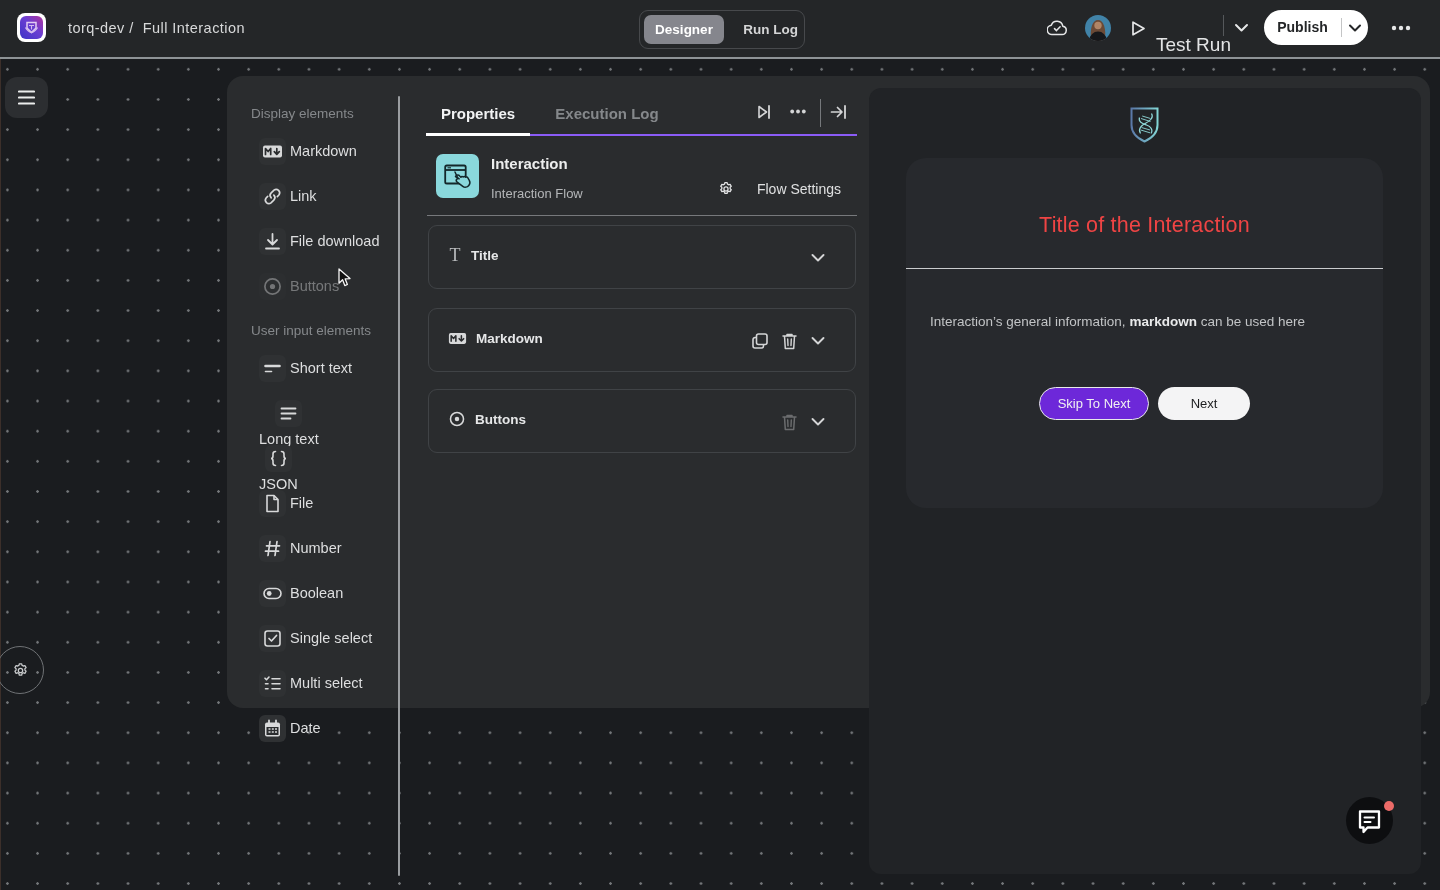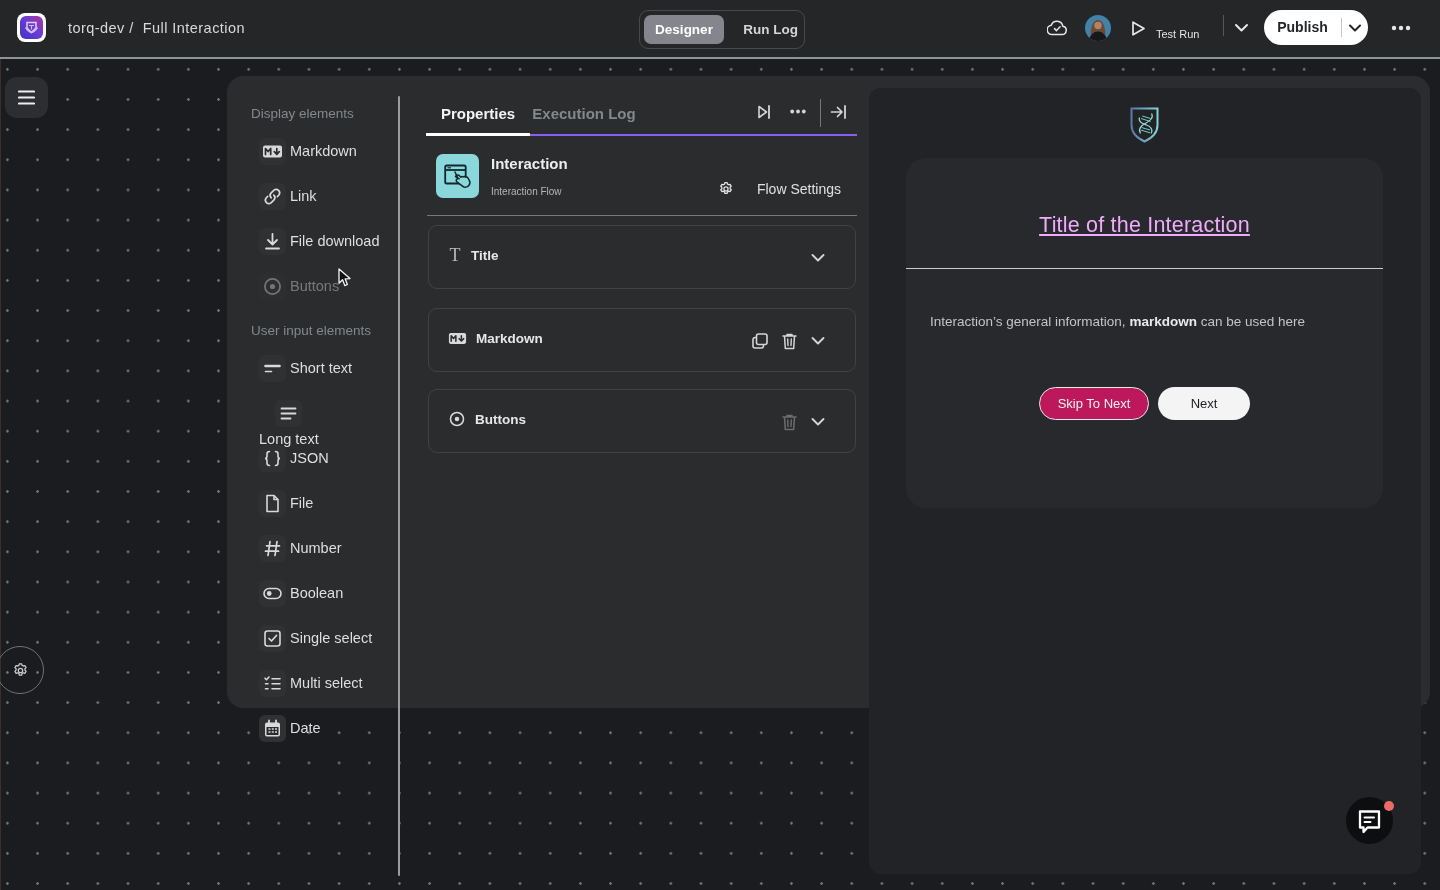--- a/index.html
+++ b/index.html
@@ -21,65 +21,65 @@
     background:#fff; border-radius:8px; }
   .tlogo .in { position:absolute; left:3px; top:3px; width:23px; height:23px; border-radius:6px;
     background:linear-gradient(45deg,#3d35c6 0%, #6a3ed2 55%, #b0339c 100%); }
   .crumb { position:absolute; left:68px; top:0; height:57px; line-height:57px; font-size:14.5px; color:#d8d9da; letter-spacing:.45px;}
   .seg { position:absolute; left:639px; top:10px; width:166px; height:39px; border:1px solid #47494c; border-radius:9px; }
   .seg .on { position:absolute; left:4px; top:4px; width:80px; height:29px; background:#85868d; border-radius:7px;
     text-align:center; line-height:29px; font-size:13.5px; font-weight:bold; color:#fff; }
   .seg .off { position:absolute; left:92px; top:4px; width:66px; height:29px; text-align:right; line-height:29px;
     font-size:13.5px; font-weight:bold; color:#d4d5d6; }
   .tb-div { position:absolute; left:1223px; top:15px; width:1px; height:21px; background:#55585b; }
-  .testrun { position:absolute; left:1156px; top:6px; height:57px; line-height:57px; font-size:11px; color:#e3e4e5; }
+  .testrun { position:absolute; left:1156px; top:16px; height:57px; line-height:57px; font-size:19px; color:#e3e4e5; }
   .publish { position:absolute; left:1264px; top:10px; width:104px; height:35px; background:#fff; border-radius:18px; }
   .publish .lbl { position:absolute; left:0; top:0; width:77px; text-align:center; line-height:35px;
     font-size:14px; font-weight:bold; color:#242628; }
   .publish .sep { position:absolute; left:77px; top:8px; width:1px; height:19px; background:#c4c5c6; }
   .hamburger { position:absolute; left:5px; top:77px; width:43px; height:41px; background:#2c2e31; border-radius:12px; }
   .gearcircle { position:absolute; left:-4px; top:646px; width:48px; height:48px; border:1.5px solid #6f7275;
     border-radius:50%; }
   .panel { position:absolute; left:227px; top:76px; width:1203px; height:632px;
     background:#2a2c2e; border-radius:16px; }
   .vdivider { position:absolute; left:171px; top:20px; width:2px; height:780px; background:#9a9da0; border-radius:1px;}
   .sidebar { position:absolute; left:0; top:0; width:171px; height:800px; }
   .sb-h { position:absolute; left:24px; font-size:13.5px; color:#85888b; }
   .sb-item { position:absolute; left:32px; height:27px; display:flex; align-items:center; gap:4px;
     font-size:14.5px; color:#dedfe0; white-space:nowrap; }
   .sb-item svg { flex:0 0 auto; box-sizing:content-box; padding:3px; background:#2f3133; border-radius:6px; }
   .dim { opacity:.42; }
   .props { position:absolute; left:200px; top:0; width:430px; }
   .tabs { position:absolute; left:0; top:20px; width:430px; height:40px; border-bottom:2px solid #8b5cf6; }
   .tab1 { position:absolute; left:-1px; top:0; width:104px; height:40px; text-align:center; line-height:36px;
     font-size:15px; font-weight:bold; color:#f2f3f4; border-bottom:3px solid #fff; }
-  .tab2 { position:absolute; left:92px; top:0; width:130px; height:40px; text-align:center; line-height:36px;
+  .tab2 { position:absolute; left:115px; top:0; width:130px; height:40px; text-align:center; line-height:36px;
     font-size:15px; font-weight:bold; color:#85888b; }
   .tabicons { position:absolute; left:0; top:0; width:430px; height:40px; }
   .tabicons svg, .tabicons div { position:absolute; }
   .ti-div { left:393px; top:3px; width:1px; height:28px; background:#75787b; }
   .ihead { position:absolute; left:0; top:60px; width:430px; height:80px; border-bottom:1.5px solid #77797c; }
   .iicon { position:absolute; left:9px; top:18px; width:43px; height:44px; background:#8ad8dc; border-radius:7px;
     display:flex; align-items:center; justify-content:center; }
   .ititle { position:absolute; left:64px; top:19px; font-size:15px; font-weight:bold; color:#eceded; }
-  .isub { position:absolute; left:64px; top:50px; font-size:10px; color:#b4b6b8; }
+  .isub { position:absolute; left:64px; top:50px; font-size:13px; color:#b4b6b8; }
   .fset { position:absolute; right:16px; top:45px; display:flex; align-items:flex-end; gap:23px;
     font-size:14px; color:#dfe0e1; }
   .card { position:absolute; left:1px; width:428px; height:64px; border:1px solid #404346; border-radius:9px; }
   .card .row { position:absolute; left:19px; top:0; height:58px; display:flex; align-items:center; gap:9px;
     font-size:13.5px; font-weight:bold; color:#e6e7e8; }
   .card .actions { position:absolute; right:29px; top:0; height:64px; display:flex; align-items:center; gap:12px; }
   .preview { position:absolute; left:642px; top:12px; width:552px; height:786px; background:#212326; border-radius:12px; }
   .pcard { position:absolute; left:37px; top:70px; width:477px; height:350px; background:#27292d; border-radius:20px; }
-  .ptitle { position:absolute; left:0; top:55px; width:477px; text-align:center; font-size:21.5px; color:#f0abfc; letter-spacing:.2px;text-decoration:underline;}
+  .ptitle { position:absolute; left:0; top:55px; width:477px; text-align:center; font-size:21.5px; color:#ef4444; letter-spacing:.2px;}
   .phr { position:absolute; left:0px; top:110px; width:477px; height:1px; background:#caccce; }
   .ppara { position:absolute; left:24px; top:156px; width:430px; text-align:left; font-size:13.5px; color:#c2c4c6; }
   .ppara b { color:#e9eaeb; }
   .pbtns { position:absolute; left:0; top:229px; width:477px; display:flex; justify-content:center; gap:9px; }
-  .btn-dark { width:110px; height:33px; background:#be185d; border:1px solid #e8e9ea; border-radius:17px;
+  .btn-dark { width:110px; height:33px; background:#6d28d9; border:1px solid #e8e9ea; border-radius:17px;
     text-align:center; line-height:31px; font-size:13px; color:#f0f1f2; }
   .btn-light { width:92px; height:33px; background:#f4f4f5; border-radius:17px;
     text-align:center; line-height:33px; font-size:13px; color:#1c1d1f; }
   .chat { position:absolute; left:1346px; top:797px; width:47px; height:47px; background:#0d0e10; border-radius:50%;
     display:flex; align-items:center; justify-content:center; }
   .chatdot { position:absolute; left:1384px; top:801px; width:10px; height:10px; background:#ec6b68; border-radius:50%; }
   .leftedge { position:absolute; left:0; top:59px; width:1px; height:833px; background:#3c2f2a; }
 </style>
 </head>
 <body>
@@ -185,21 +185,21 @@
           <path d="M3.5 13.5 h6" stroke="#d8d9da" stroke-width="1.6" stroke-linecap="round"></path>
         </svg>
         <span>Short text</span>
       </div>
       <div class="sb-item" style="top:323.5px;flex-direction:column;">
         <svg width="21" height="21" viewBox="0 0 21 21">
           <path d="M3.5 5.5 h14 M3.5 10.5 h14 M3.5 15.5 h9" stroke="#d8d9da" stroke-width="1.8" stroke-linecap="round"></path>
         </svg>
         <span>Long text</span>
       </div>
-      <div class="sb-item" style="top:368.5px;">
+      <div class="sb-item" style="top:368.5px;flex-direction:column;">
         <svg width="21" height="21" viewBox="0 0 21 21">
           <path d="M7.5 3.5 c-2 0-2.5 1-2.5 2.5 v2 c0 1.5-.8 2.5-2 2.5 c1.2 0 2 1 2 2.5 v2 c0 1.5.5 2.5 2.5 2.5" fill="none" stroke="#d8d9da" stroke-width="1.6" stroke-linecap="round"></path>
           <path d="M13.5 3.5 c2 0 2.5 1 2.5 2.5 v2 c0 1.5.8 2.5 2 2.5 c-1.2 0-2 1-2 2.5 v2 c0 1.5-.5 2.5-2.5 2.5" fill="none" stroke="#d8d9da" stroke-width="1.6" stroke-linecap="round"></path>
         </svg>
         <span>JSON</span>
       </div>
       <div class="sb-item" style="top:413.5px;">
         <svg width="21" height="21" viewBox="0 0 21 21">
           <path d="M5 2.5 h7 l4 4 V18.5 h-11 Z" fill="none" stroke="#d8d9da" stroke-width="1.6" stroke-linejoin="round"></path>
           <path d="M12 2.5 v4 h4" fill="none" stroke="#d8d9da" stroke-width="1.6" stroke-linejoin="round"></path>

